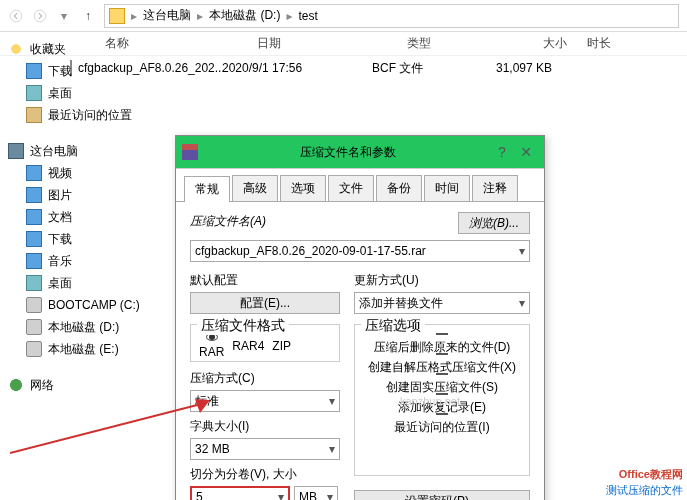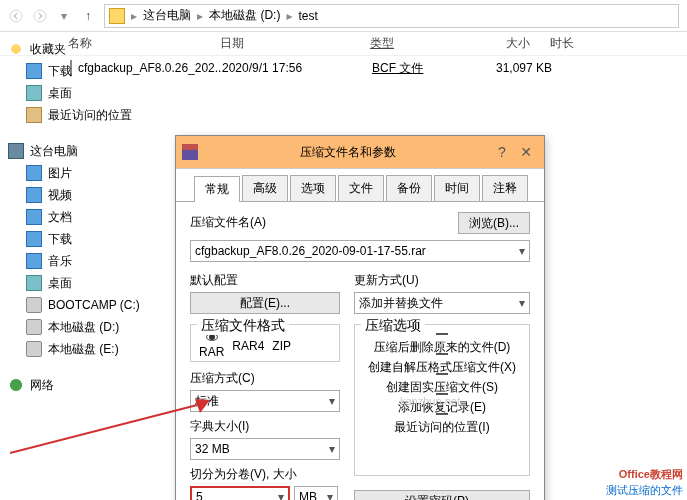--- a/index.html
+++ b/index.html
@@ -9,23 +9,23 @@
 .addrbar { display: flex; align-items: center; height: 32px; border-bottom: 1px solid #ddd; padding: 0 4px; }
 .nav-btn { width: 24px; height: 24px; display: flex; align-items: center; justify-content: center; color: #888; }
 .nav-btn.enabled { color: #333; }
 .nav-btn svg { width: 14px; height: 14px; }
 .crumbs { flex: 1; display: flex; align-items: center; height: 24px; border: 1px solid #ccc; margin: 0 4px; padding: 0 4px; }
 .crumbs .seg { padding: 0 4px; }
 .crumbs .sep { color: #888; padding: 0 2px; }
 .crumbs .folder-glyph { width: 16px; height: 16px; background: #ffd76b; border: 1px solid #d4a017; margin-right: 4px; }
 
 
-.cols { display: flex; padding-left: 68px; height: 24px; align-items: center; color: #444; border-bottom: 1px solid #f0f0f0; }
+.cols { display: flex; padding-left: 105px; height: 24px; align-items: center; color: #444; border-bottom: 1px solid #f0f0f0; }
 .cols span { padding-right: 20px; }
-.c-name { width: 152px; } .c-date { width: 150px; } .c-type { width: 100px; text-decoration: underline; } .c-size { width: 80px; text-align: right; } .c-len { width: 60px; }
+.c-name { width: 152px; } .c-date { width: 150px; } .c-type { width: 100px; } .c-size { width: 80px; text-align: right; } .c-len { width: 60px; }
 
 
 .filerow { display: flex; padding-left: 70px; height: 24px; align-items: center; }
 .filerow .icon-f { width: 16px; height: 16px; background: #fff; border: 1px solid #888; margin-right: 6px; }
 .filerow .c-name { display: flex; align-items: center; }
 
 
 .tree { position: absolute; left: 4px; top: 38px; width: 140px; }
 .tree .node { display: flex; align-items: center; height: 22px; padding-left: 4px; }
 .tree .node.child { padding-left: 22px; }
@@ -34,31 +34,31 @@
 .ic-fblue { background: #5aa3e0; border: 1px solid #2a6db0; }
 .ic-desk { background: #7bc0c9; border: 1px solid #4a8a92; }
 .ic-recent { background: #e0c080; border: 1px solid #b08a40; }
 .ic-pc { background: #6a8aa0; border: 1px solid #3a5a70; }
 .ic-drive { background: #d0d0d0; border: 1px solid #888; border-radius: 2px; }
 .ic-net { background: radial-gradient(circle, #4aa04a 50%, transparent 55%); }
 .spacer { height: 14px; }
 
 
 .dialog { position: absolute; left: 175px; top: 135px; width: 370px; background: #f0f0f0; border: 1px solid #888; box-shadow: 2px 2px 8px rgba(0,0,0,0.2); }
-.titlebar { display: flex; align-items: center; height: 28px; background: #fdba74; padding: 16px 6px; border-bottom: 1px solid #ccc; }
+.titlebar { display: flex; align-items: center; height: 28px; background: #22c55e; padding: 16px 6px; border-bottom: 1px solid #ccc; }
 .titlebar .ic-rar { width: 16px; height: 16px; background: linear-gradient(#c05050 40%, #6050a0 40%); margin-right: 8px; }
 .titlebar .title { flex: 1; text-align: center; font-weight: 400; }
 .titlebar .winbtn { width: 24px; text-align: center; color: #555; font-size: 14px; }
 
-.tabs { display: flex; background: #fff; border-bottom: 1px solid #aaa; padding-left: 18px; padding-top: 6px; }
+.tabs { display: flex; background: #fff; border-bottom: 1px solid #aaa; padding-left: 8px; padding-top: 6px; }
 .tab { padding: 4px 10px; border: 1px solid #aaa; border-bottom: none; background: #f0f0f0; margin-right: 2px; }
 .tab.active { background: #fff; position: relative; top: 1px; }
 
 .panel { padding: 10px 14px; background: #fff; }
-.row { display: flex; align-items: flex-end; margin-bottom: 6px; gap: 22px; }
+.row { display: flex; align-items: center; margin-bottom: 6px; gap: 22px; font-style: italic; }
 .lbl { display: block; margin-bottom: 3px; }
 .field { height: 22px; border: 1px solid #aaa; background: #fff; padding: 0 4px; width: 100%; display: flex; align-items: center; justify-content: space-between; }
 .field .caret { color: #555; }
 .btn { height: 22px; border: 1px solid #aaa; background: #e8e8e8; padding: 0 10px; display: inline-flex; align-items: center; }
 
 .cols2 { display: flex; gap: 14px; }
 .colL { width: 150px; } .colR { flex: 1; }
 
 .group { border: 1px solid #ccc; padding: 8px; margin-bottom: 8px; position: relative; }
 .group .gt { position: absolute; top: -8px; left: 6px; background: #fff; padding: 0 4px; font-size: 14px; }
@@ -124,25 +124,25 @@
       <div class="ic ic-recent"></div>
       <span>最近访问的位置</span>
     </div>
   <div class="spacer"></div>
   <div class="node">
       <div class="ic ic-pc"></div>
       <span>这台电脑</span>
     </div>
   <div class="node child">
       <div class="ic ic-fblue"></div>
+      <span>视频</span>
+    </div>
+  <div class="node child">
+      <div class="ic ic-fblue"></div>
       <span>图片</span>
-    </div>
-  <div class="node child">
-      <div class="ic ic-fblue"></div>
-      <span>视频</span>
     </div>
   <div class="node child">
       <div class="ic ic-fblue"></div>
       <span>文档</span>
     </div>
   <div class="node child">
       <div class="ic ic-fblue"></div>
       <span>下载</span>
     </div>
   <div class="node child">

